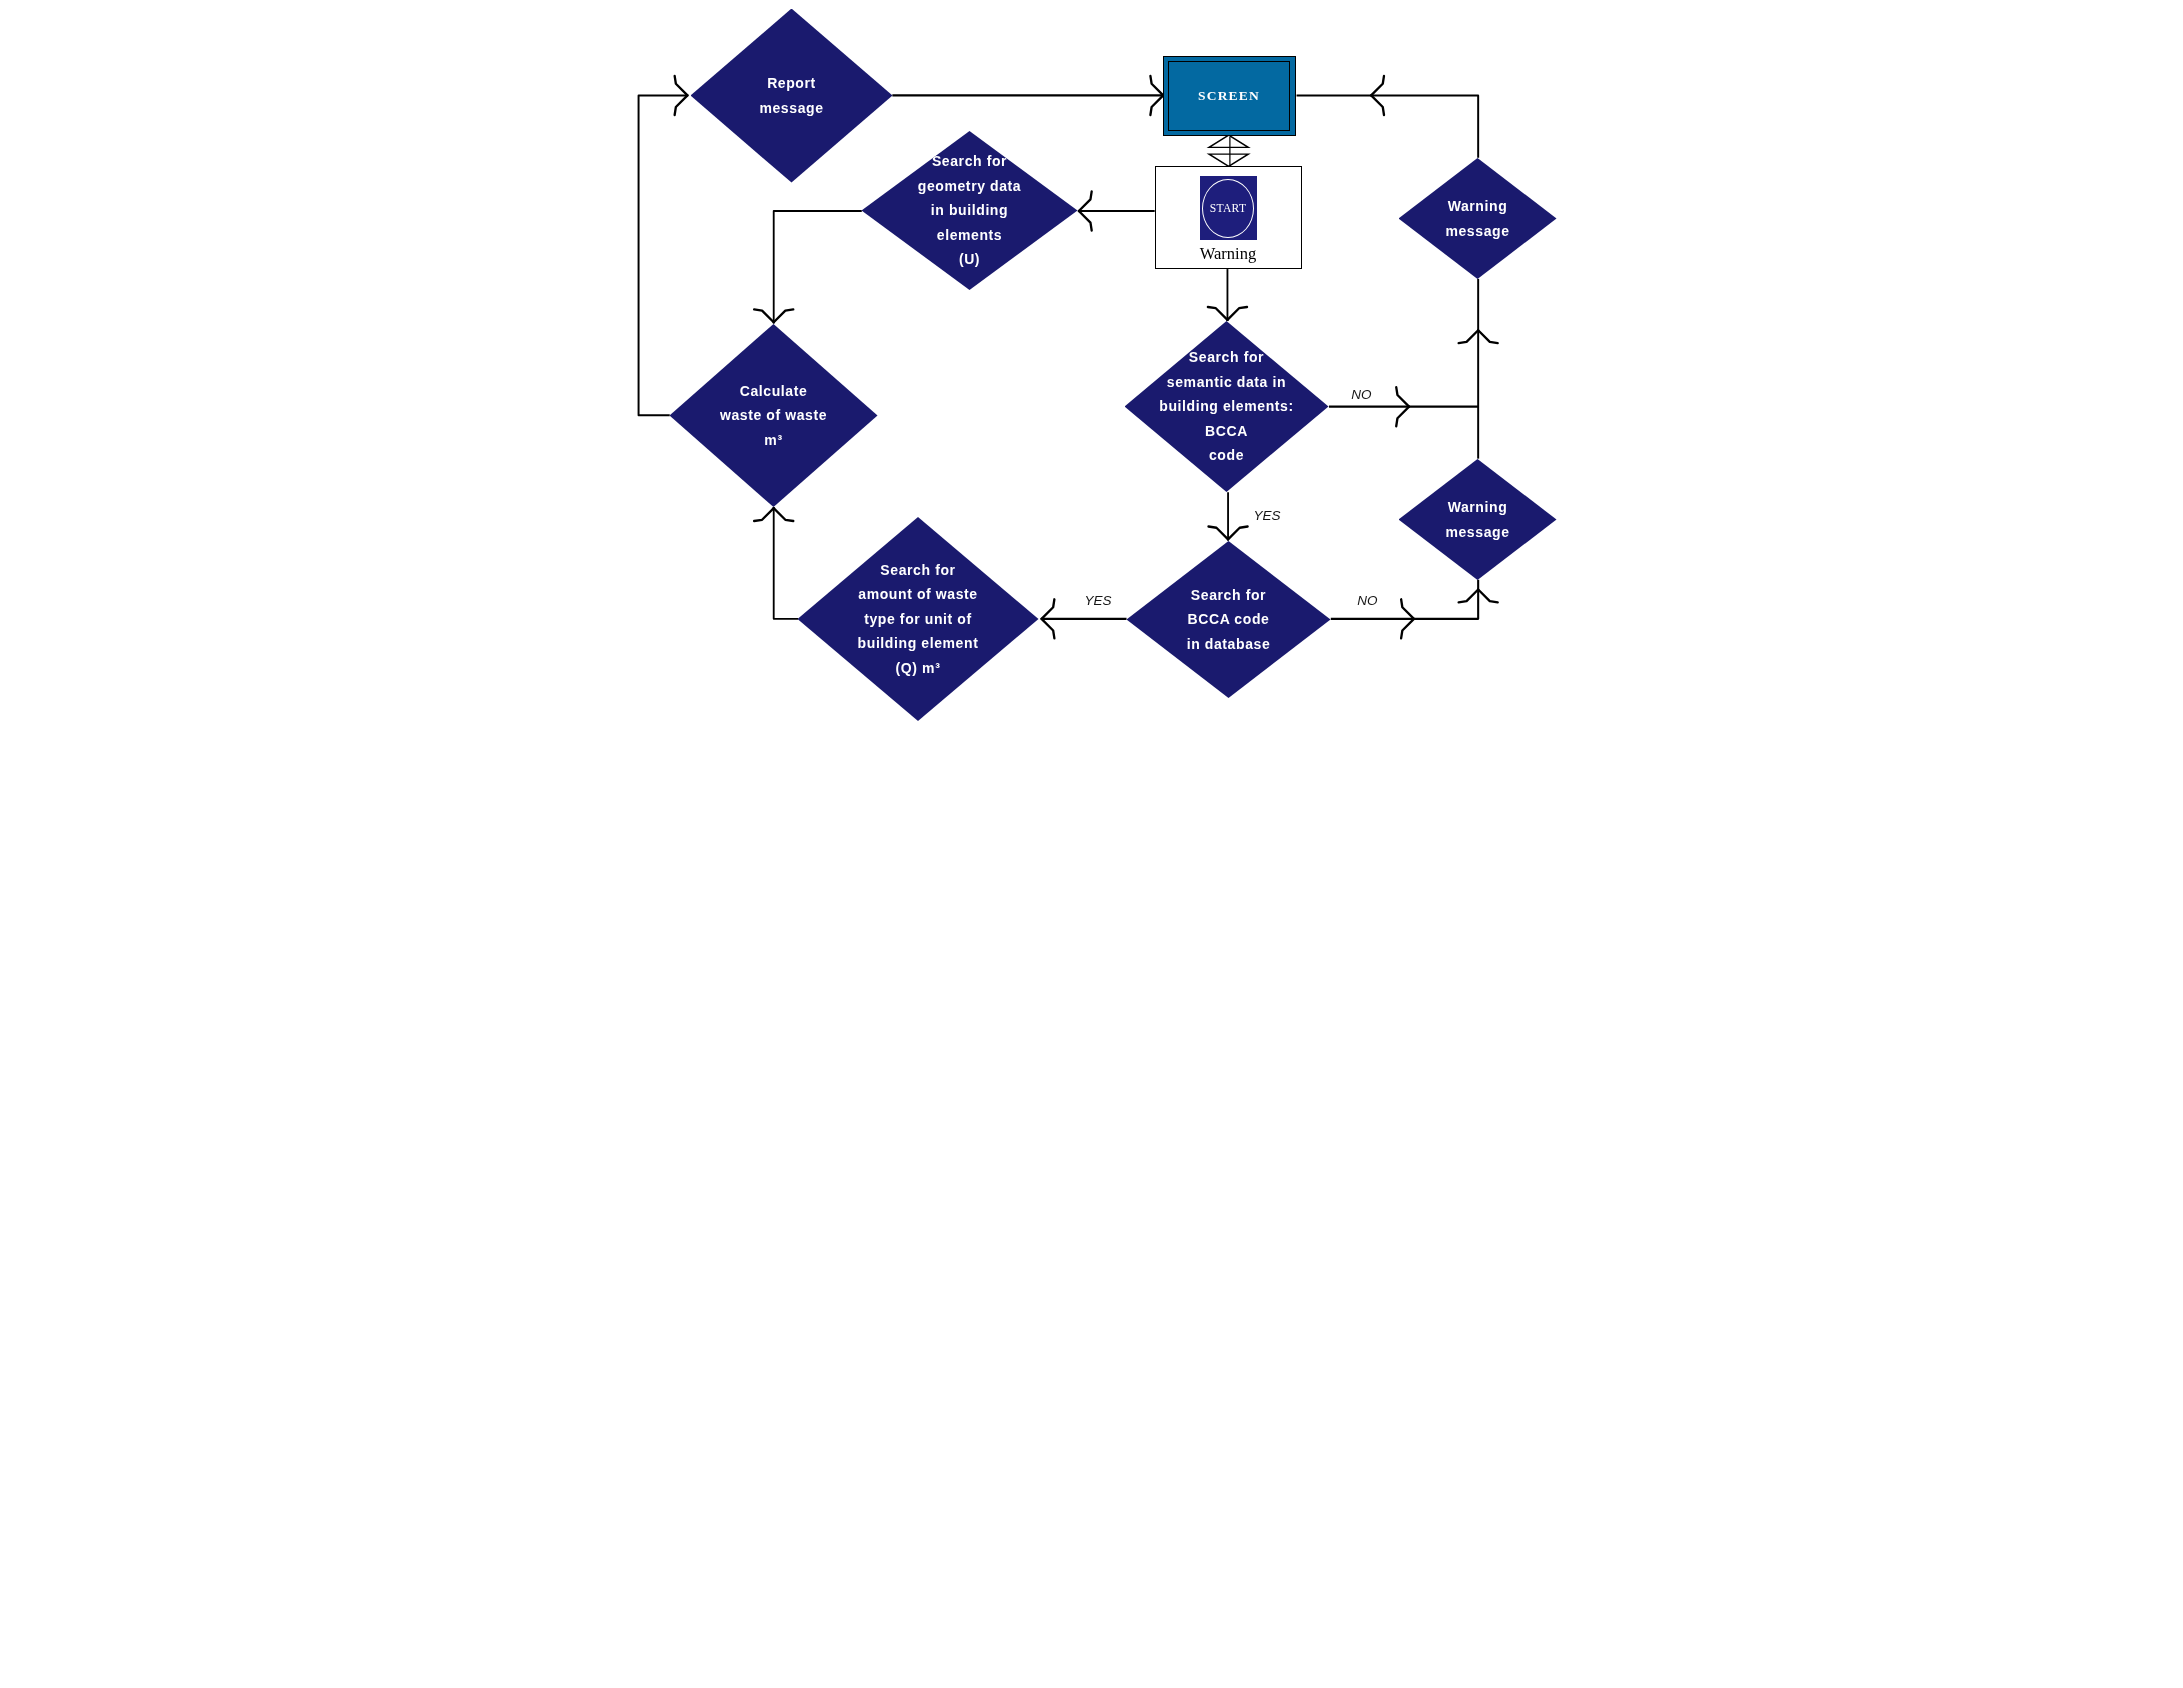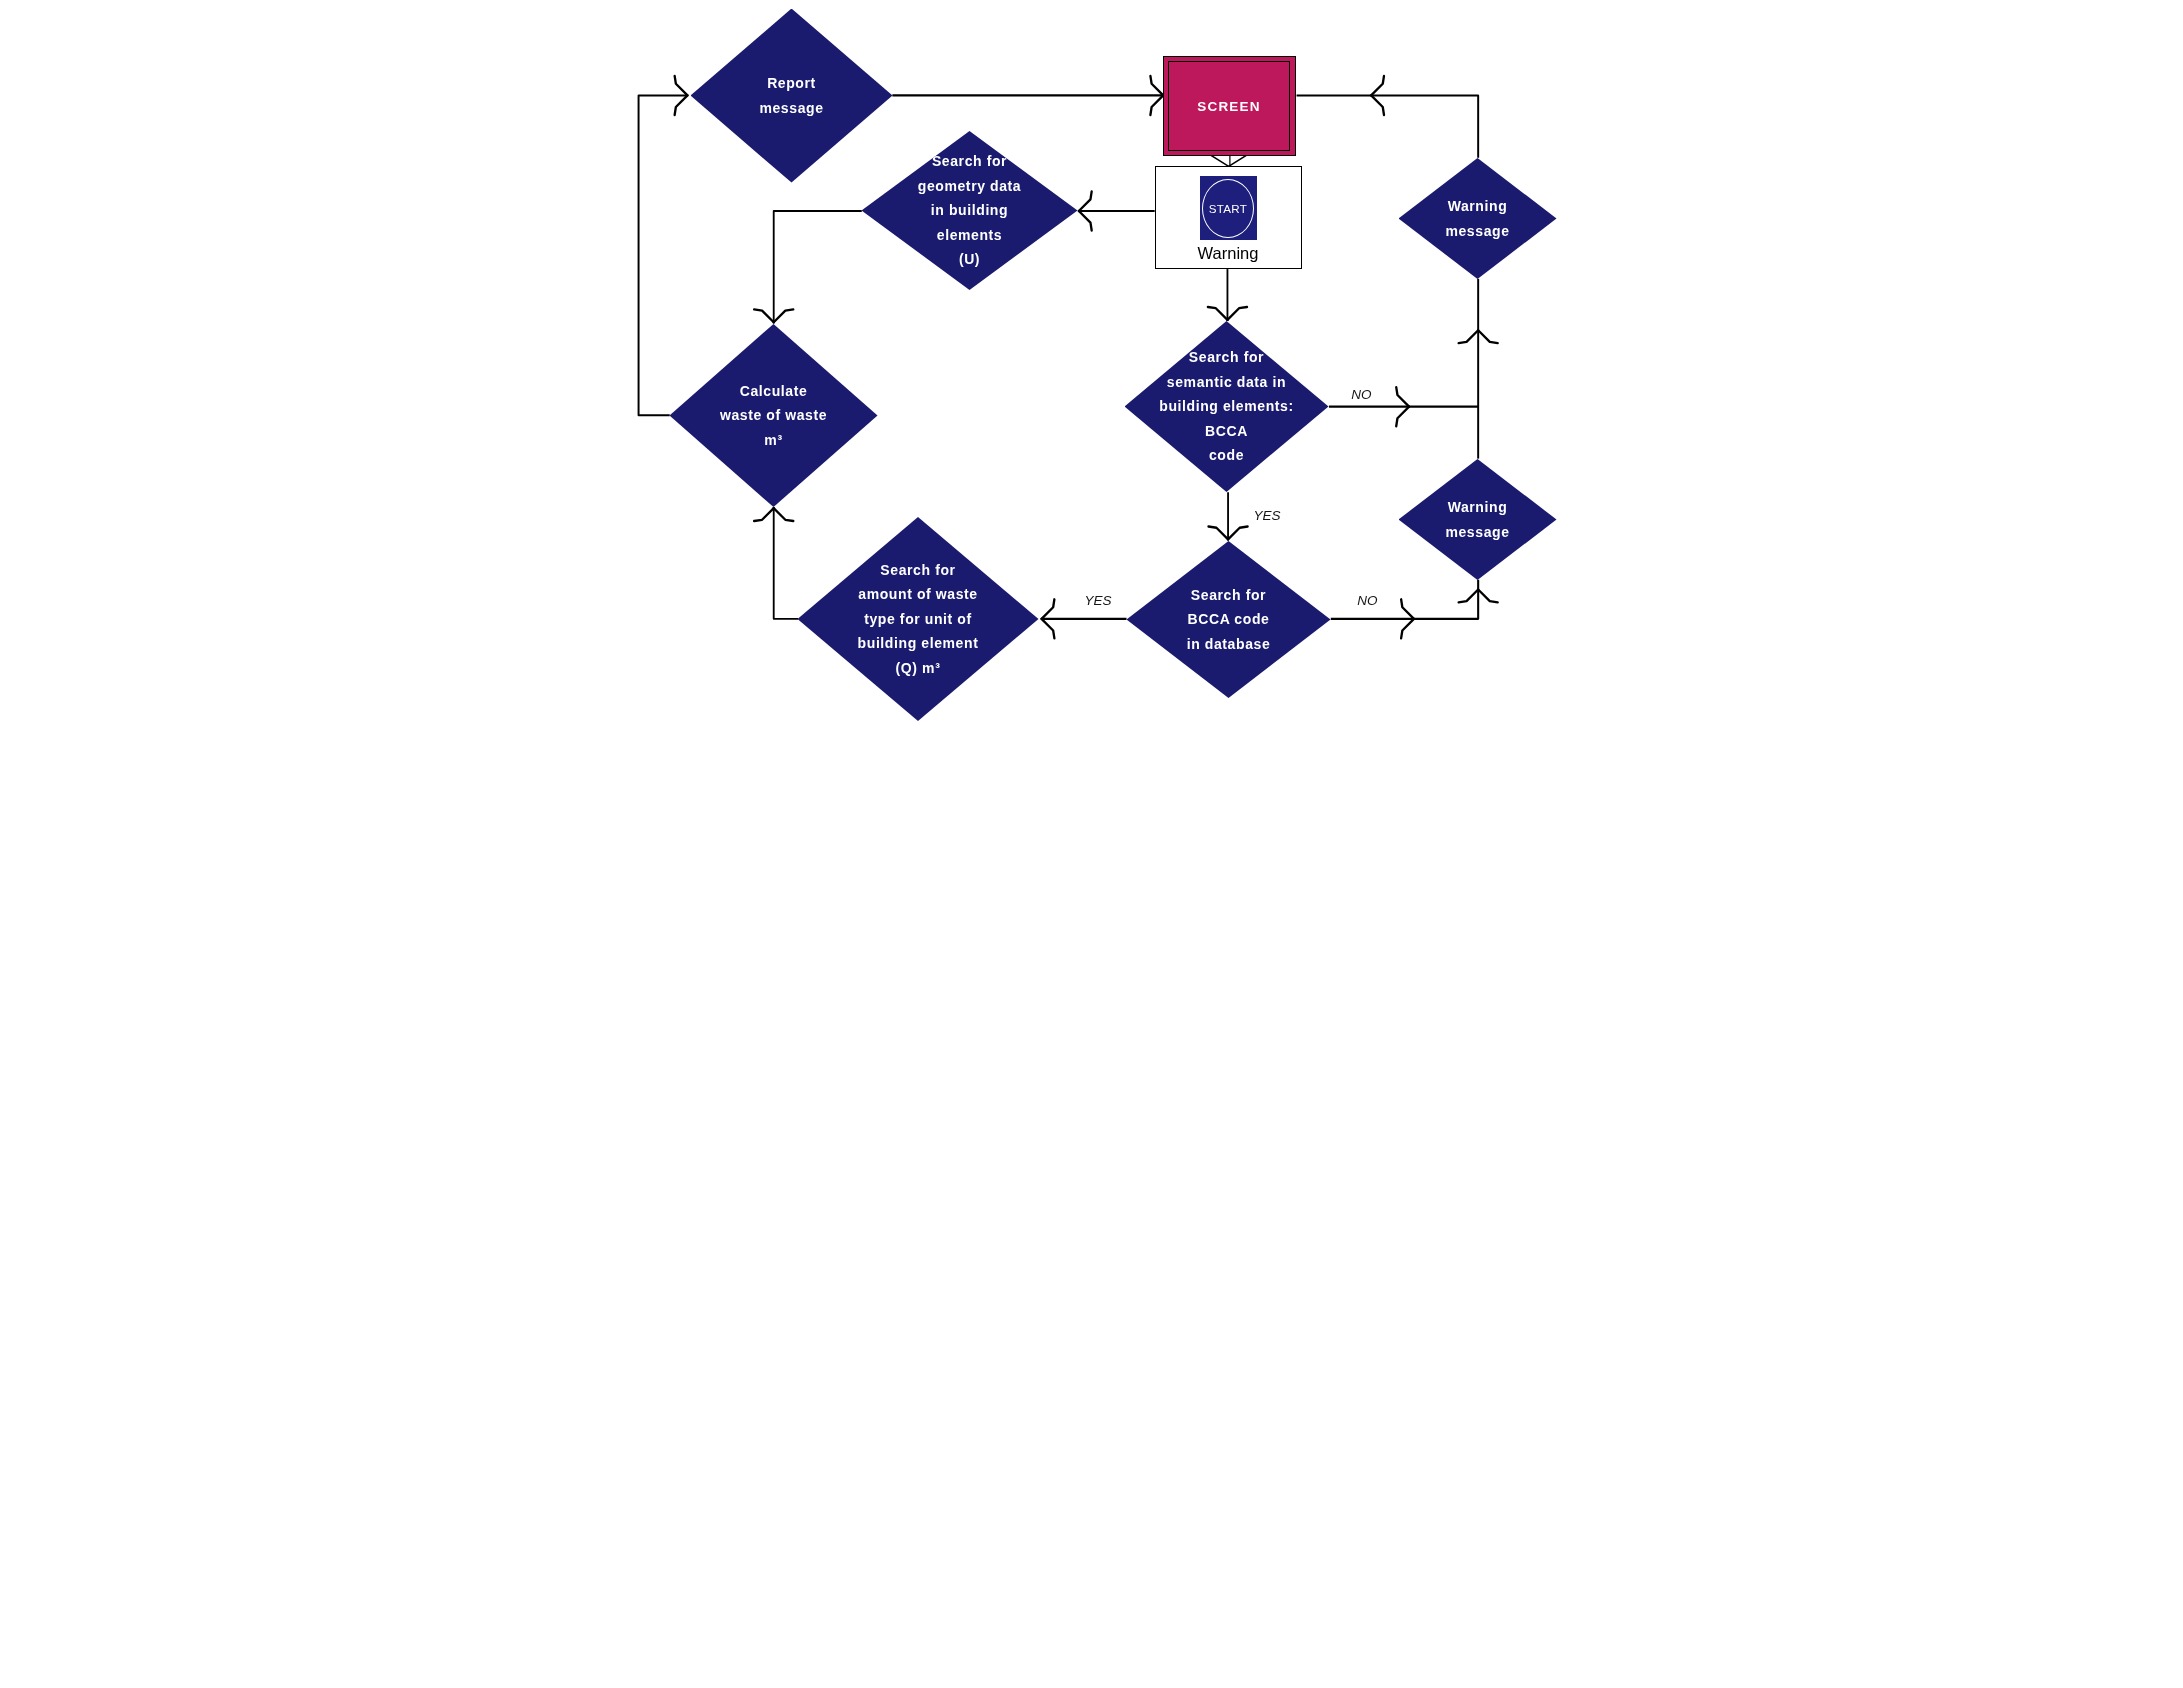--- a/index.html
+++ b/index.html
@@ -71,26 +71,26 @@
       <polyline points="253,831 234,850 221,852" fill="none" stroke="#000000" stroke-width="3.8" stroke-linejoin="round" stroke-linecap="round"></polyline>
       <polyline points="253,831 272,850 285,852" fill="none" stroke="#000000" stroke-width="3.8" stroke-linejoin="round" stroke-linecap="round"></polyline>
       <polygon points="997,221 965,241 1029,241" fill="none" stroke="#000000" stroke-width="2.4"></polygon>
       <polygon points="997,272 965,252 1029,252" fill="none" stroke="#000000" stroke-width="2.4"></polygon>
     </svg>
   <div id="nodes">
       <div class="node diamond" style="left: 72px; top: 8.6px; width: 202px; height: 174px; background: rgb(26, 26, 110);">
         <span class="dlabel" style="color: rgb(255, 255, 255);">Report
 message</span>
       </div>
-      <div class="node monitor" style="left: 544px; top: 56px; width: 133px; height: 100px; background: #be185d; border: 1.5px solid rgb(0, 0, 0);">
+      <div class="node monitor" style="left: 544px; top: 56px; width: 133px; height: 80px; background: #0369a1; border: 1.5px solid rgb(0, 0, 0); font-family: Liberation Serif, serif;">
         <div class="monitor-inner">
           <span class="monitor-label" style="color: rgb(255, 255, 255);">SCREEN</span>
         </div>
       </div>
-      <div class="node actor" style="left: 536px; top: 166px; width: 147px; height: 103px; border: 1.5px solid rgb(0, 0, 0);">
+      <div class="node actor" style="left: 536px; top: 166px; width: 147px; height: 103px; border: 1.5px solid rgb(0, 0, 0); font-family: Liberation Serif, serif;">
         <div class="start-box" style="background: rgb(30, 30, 124);">
           <div class="start-ring">
             <span class="start-text" style="color: rgb(255, 255, 255);">START</span>
           </div>
         </div>
         <span class="actor-label" style="color: rgb(0, 0, 0);">Warning</span>
       </div>
       <div class="node diamond" style="left: 243px; top: 131px; width: 216px; height: 159px; background: rgb(26, 26, 110);">
         <span class="dlabel" style="color: rgb(255, 255, 255);">Search for
 geometry data

